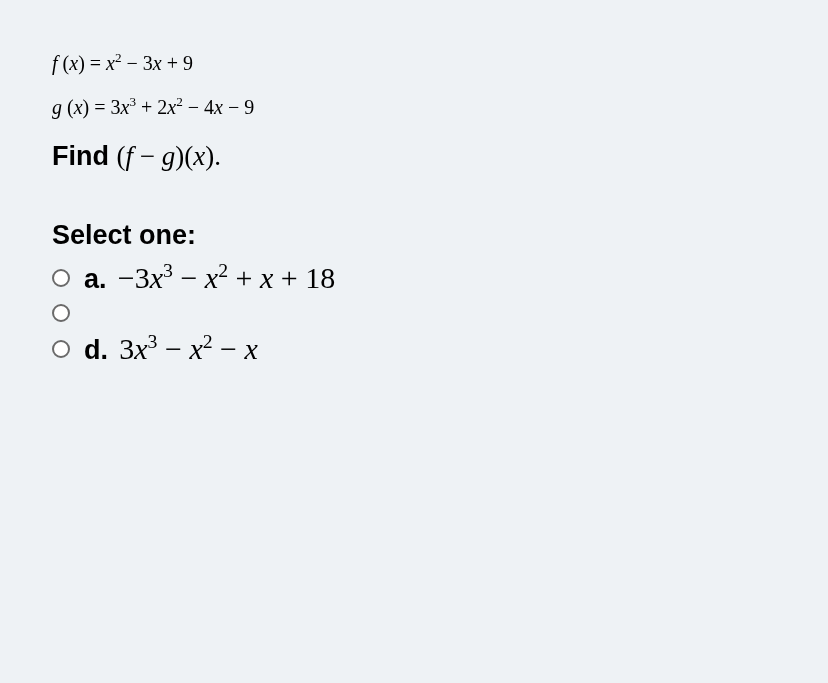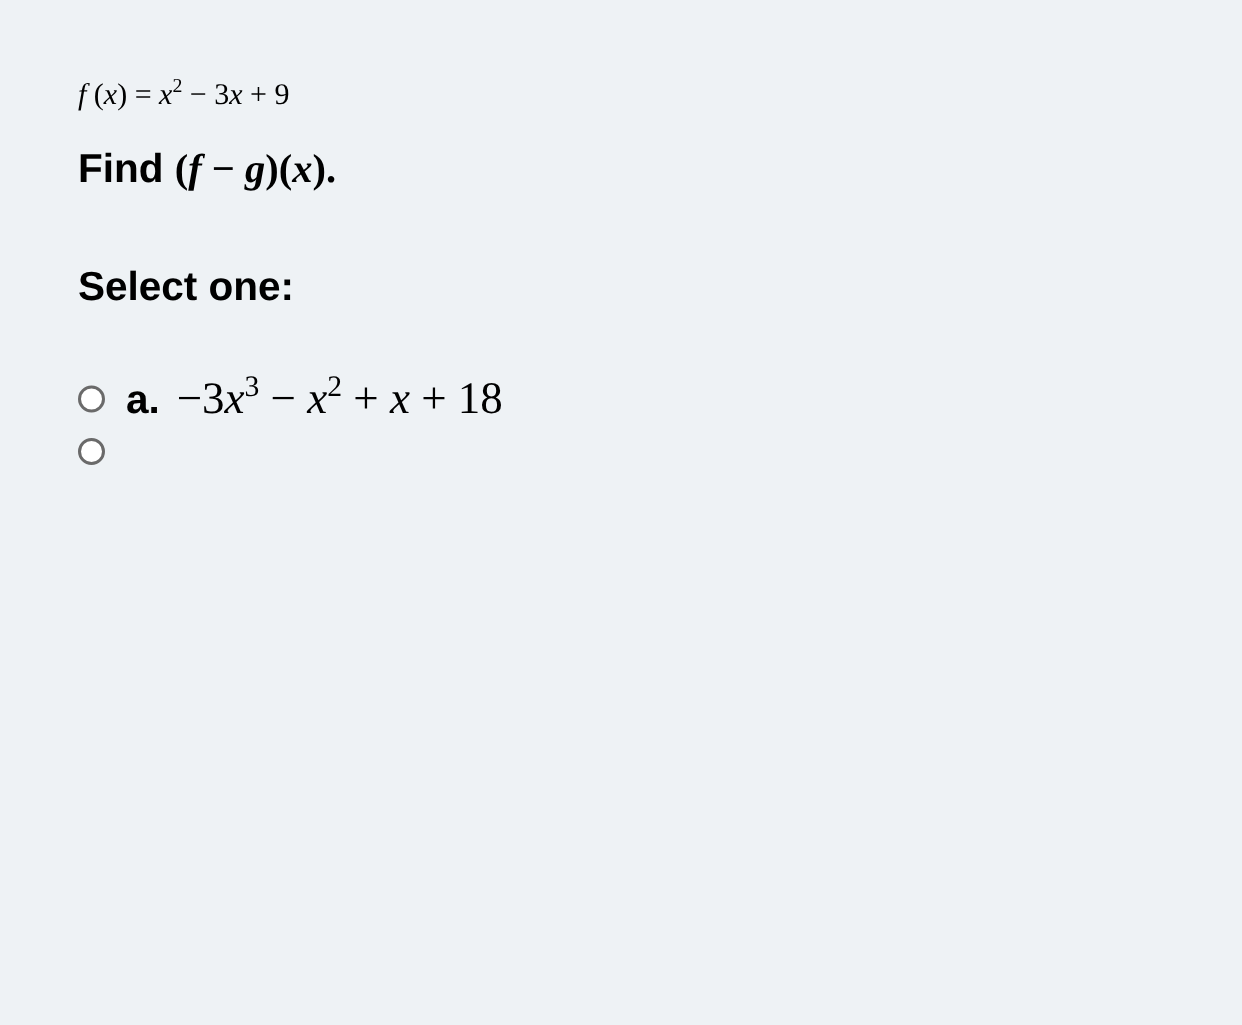--- a/index.html
+++ b/index.html
@@ -26,27 +26,27 @@
       white-space: nowrap;
     }
     .find-line {
       font-family: Arial, Helvetica, sans-serif;
       font-size: 27px;
       font-weight: bold;
       margin-bottom: 38px;
     }
     .find-line .math {
       font-family: 'Times New Roman', Times, serif;
-      font-weight: bold;
+      font-weight: normal;
       font-style: normal;
     }
     .select-one {
       font-weight: bold;
       font-size: 27px;
-      margin-bottom: 32px;
+      margin-bottom: 0;
     }
     .options {
       display: flex;
       flex-direction: column;
       gap: 4px;
     }
     .option {
       display: flex;
       align-items: center;
       gap: 14px;
@@ -78,31 +78,39 @@
       font-size: 0.66em;
       vertical-align: super;
       line-height: 0;
     }
   </style>
 </head>
 <body>
 
 <div class="question-block">
   <div class="formula-line"><span class="ital">f</span> (<span class="ital">x</span>) = <span class="ital">x</span><sup>2</sup> − 3<span class="ital">x</span> + 9</div>
+  <div class="formula-line"><span class="ital">g</span> (<span class="ital">x</span>) = 3<span class="ital">x</span><sup>3</sup> + 2<span class="ital">x</span><sup>2</sup> − 4<span class="ital">x</span> − 9</div>
   <div class="find-line">
     <span>Find </span><span class="math">(<span class="ital">f</span> − <span class="ital">g</span>)(<span class="ital">x</span>).</span>
   </div>
 
   <div class="select-one">Select one:</div>
 
   <div class="options">
     <div class="option">
       <span class="radio"></span>
       <span>
         <span class="option-label">a.</span>
         <span class="option-math">−3<span class="ital">x</span><sup>3</sup> − <span class="ital">x</span><sup>2</sup> + <span class="ital">x</span> + 18</span>
       </span>
     </div>
     <div class="option">
       <span class="radio"></span>
     </div>
+    <div class="option">
+      <span class="radio"></span>
+      <span>
+        <span class="option-label">d.</span>
+        <span class="option-math">3<span class="ital">x</span><sup>3</sup> − <span class="ital">x</span><sup>2</sup> − <span class="ital">x</span></span>
+      </span>
+    </div>
   </div>
 </div>
 
 </body></html>

